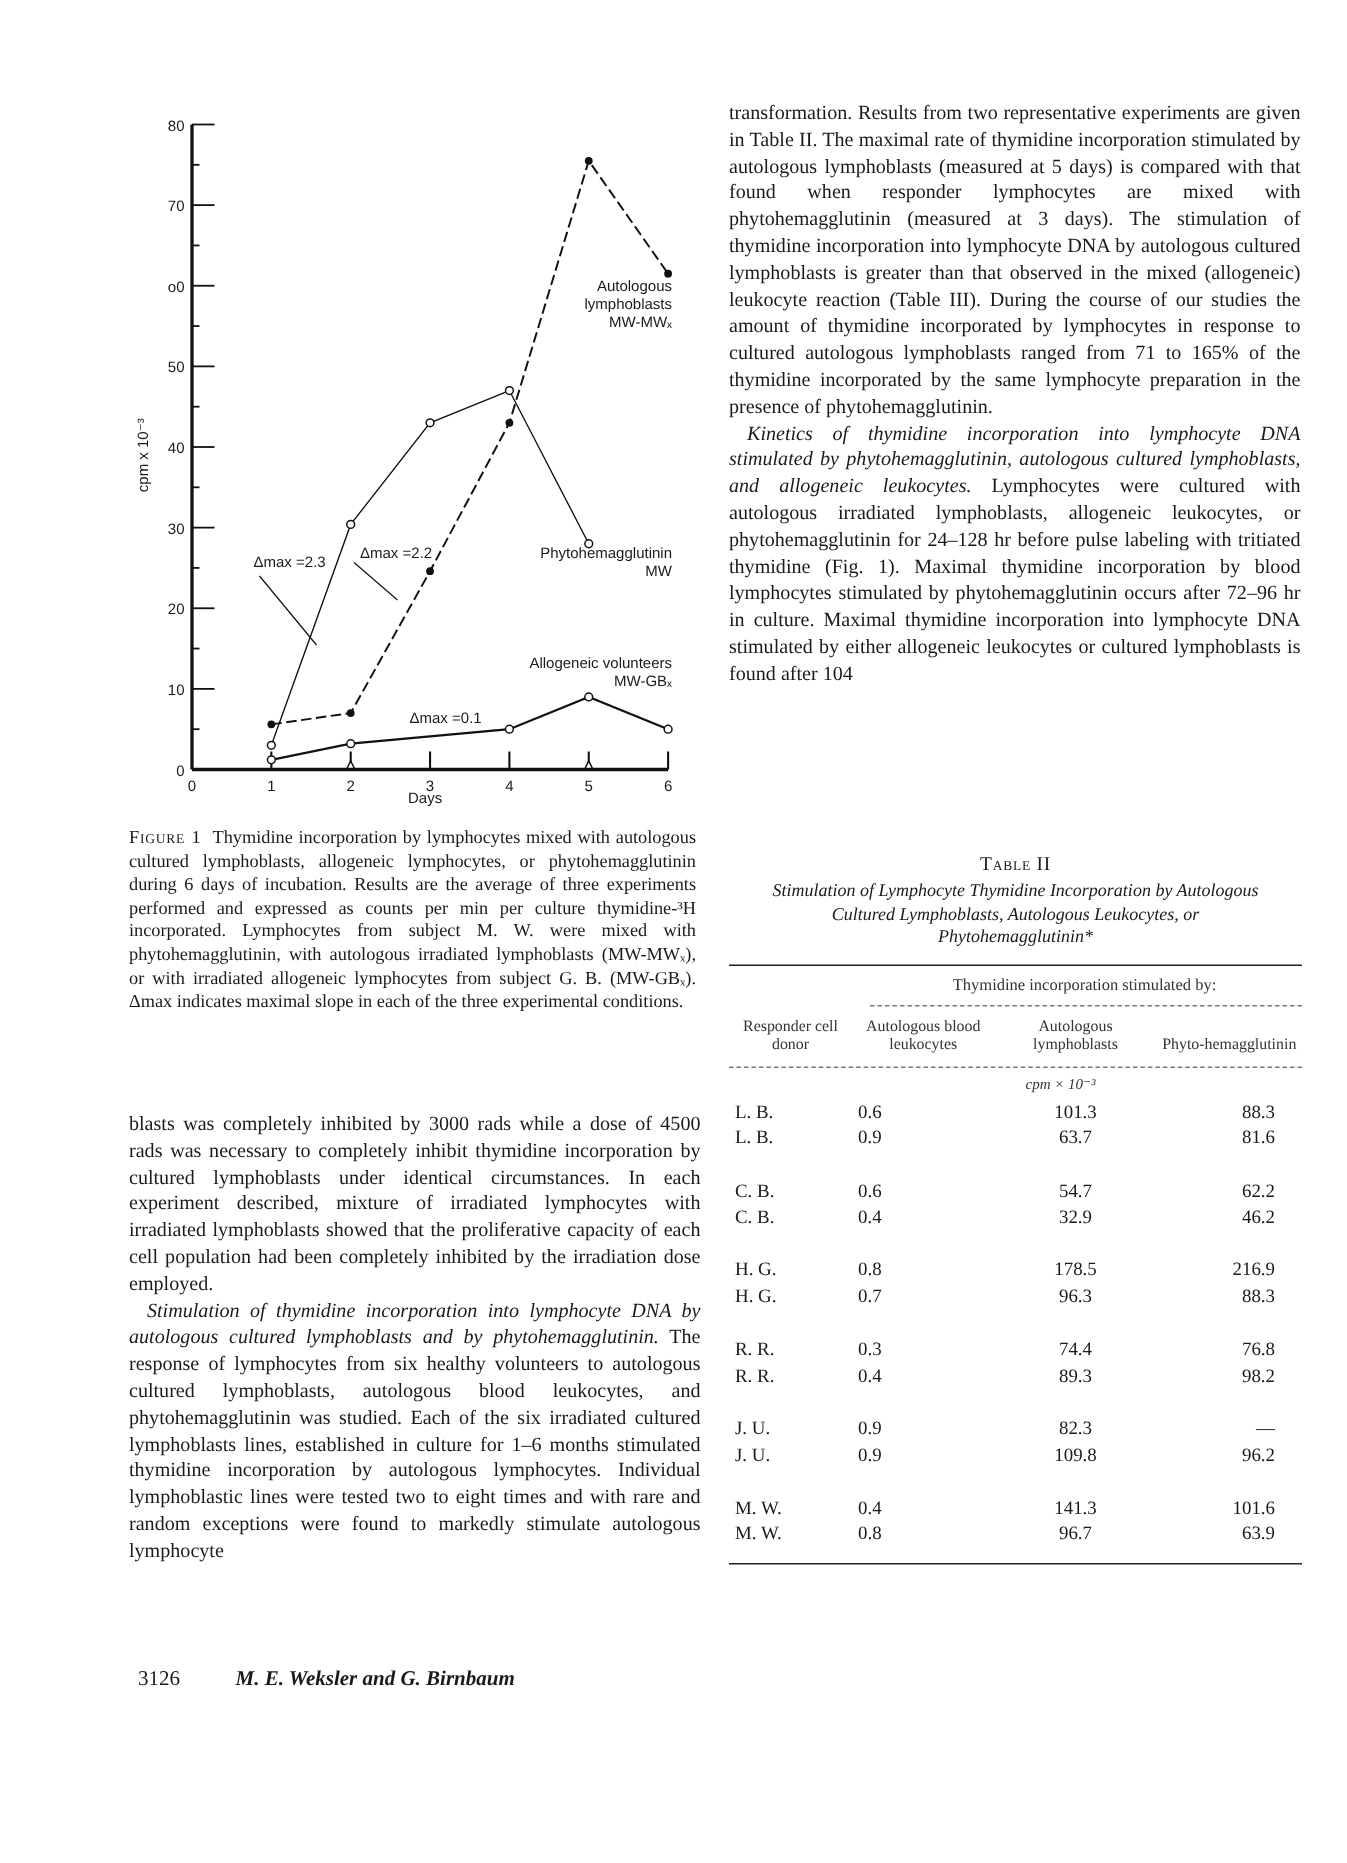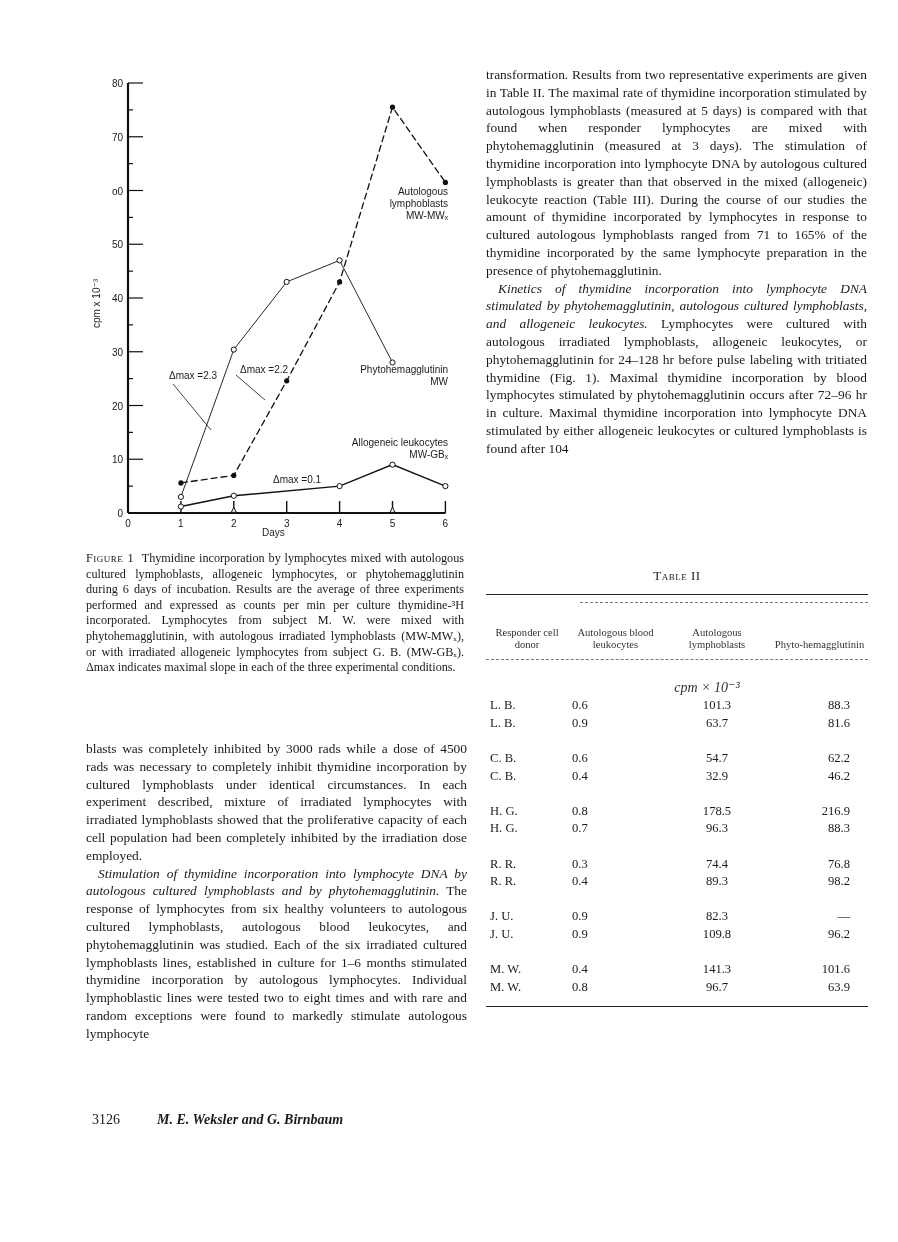--- a/index.html
+++ b/index.html
@@ -99,33 +99,33 @@
         <path d="M231.3,512.3125 L236.3,512.3125 L233.8,507.3125 Z" fill="#fff" stroke="#111" stroke-width="1"></path>
         <path d="M390,512.3125 L395,512.3125 L392.5,507.3125 Z" fill="#fff" stroke="#111" stroke-width="1"></path>
         <line x1="173" y1="384" x2="211" y2="430" stroke="#111" stroke-width="0.8"></line>
         <line x1="236" y1="375" x2="265" y2="400" stroke="#111" stroke-width="0.8"></line>
       </g>
     <g id="labels"></g>
   </svg>
   
   <div class="abs" style="left:0;top:0;width:390px;height:470px;font-family:'Liberation Sans','DejaVu Sans',sans-serif;font-size:10px;color:#1a1a1a;">
     <div class="abs" style="left:-14px; top:228px; transform:rotate(-90deg); transform-origin:center; width:60px; text-align:center; font-size:10px;">cpm x 10⁻³</div>
-    <div class="abs" style="left:182px; top:457px; font-size:10px;">Days</div>
+    <div class="abs" style="left:192px; top:457px; font-size:10px;">Days</div>
 
     <div class="abs" style="left:258px; top:116px; width:110px; text-align:right; font-size:10px; line-height:12px;">
       <div>Autologous</div>
       <div>lymphoblasts</div>
       <div>MW-MWₓ</div>
     </div>
     <div class="abs" style="left:248px; top:294px; width:120px; text-align:right; font-size:10px; line-height:12px;">
       <div>Phytohemagglutinin</div>
       <div>MW</div>
     </div>
     <div class="abs" style="left:238px; top:367px; width:130px; text-align:right; font-size:10px; line-height:12px;">
-      <div>Allogeneic leukocytes</div>
+      <div>Allogeneic volunteers</div>
       <div>MW-GBₓ</div>
     </div>
     <div class="abs" style="left:89px; top:300px;">Δmax =2.3</div>
     <div class="abs" style="left:160px; top:294px;">Δmax =2.2</div>
     <div class="abs" style="left:193px; top:404px;">Δmax =0.1</div>
   </div>
 </div>
 
 <div class="abs caption" style="left:86px; top:551px; width:378px;">
   <span class="sc">Figure 1</span>&nbsp;
@@ -141,32 +141,34 @@
 
 <div class="abs para" style="left:486px; top:66px; width:381px;">
   <p>transformation. Results from two representative experiments are given in Table II. The maximal rate of thymidine incorporation stimulated by autologous lymphoblasts (measured at 5 days) is compared with that found when responder lymphocytes are mixed with phytohemagglutinin (measured at 3 days). The stimulation of thymidine incorporation into lymphocyte DNA by autologous cultured lymphoblasts is greater than that observed in the mixed (allogeneic) leukocyte reaction (Table III). During the course of our studies the amount of thymidine incorporated by lymphocytes in response to cultured autologous lymphoblasts ranged from 71 to 165% of the thymidine incorporated by the same lymphocyte preparation in the presence of phytohemagglutinin.</p>
   <p class="ind">
     <span class="it">Kinetics of thymidine incorporation into lymphocyte DNA stimulated by phytohemagglutinin, autologous cultured lymphoblasts, and allogeneic leukocytes.</span><span> Lymphocytes were cultured with autologous irradiated lymphoblasts, allogeneic leukocytes, or phytohemagglutinin for 24–128 hr before pulse labeling with tritiated thymidine (Fig. 1). Maximal thymidine incorporation by blood lymphocytes stimulated by phytohemagglutinin occurs after 72–96 hr in culture. Maximal thymidine incorporation into lymphocyte DNA stimulated by either allogeneic leukocytes or cultured lymphoblasts is found after 104</span>
   </p>
 </div>
 
 <div class="abs" style="left:486px; top:568px; width:382px;">
   <div class="tbl-title sc">Table II</div>
+  <div class="tbl-sub" style="padding:2px 24px 0;">Stimulation of Lymphocyte Thymidine Incorporation by Autologous Cultured Lymphoblasts, Autologous Leukocytes, or Phytohemagglutinin*</div>
   <div class="rule" style="margin-top:10px;"></div>
 
+  <div class="hdr" style="padding-left:92px; margin-top:7px; font-size:11px;">Thymidine incorporation stimulated by:</div>
   <div class="dashrule" style="margin:7px 0 0 94px;"></div>
 
-  <div style="display:flex; align-items:flex-end; margin-top:24px;">
+  <div style="display:flex; align-items:flex-end; margin-top:8px;">
     <div class="hdr" style="width:82px;">Responder cell donor</div>
     <div class="hdr" style="width:95px;">Autologous blood leukocytes</div>
     <div class="hdr" style="width:108px;">Autologous lymphoblasts</div>
     <div class="hdr" style="flex:1;">Phyto-hemagglutinin</div>
   </div>
   <div class="dashrule" style="margin:8px 0 0 0;"></div>
-  <div class="hdr it" style="margin-top:22px; padding-left:60px; font-size:14px;">cpm × 10⁻³</div>
+  <div class="hdr it" style="margin-top:6px; padding-left:60px; font-size:10px;">cpm × 10⁻³</div>
 
   <table class="t2" style="margin-top:3px;">
     <tbody id="tbody">
         <tr>
           <td class="c0">L. B.</td>
           <td class="c1">0.6</td>
           <td class="c2">101.3</td>
           <td class="c3">88.3</td>
         </tr>
         <tr>

